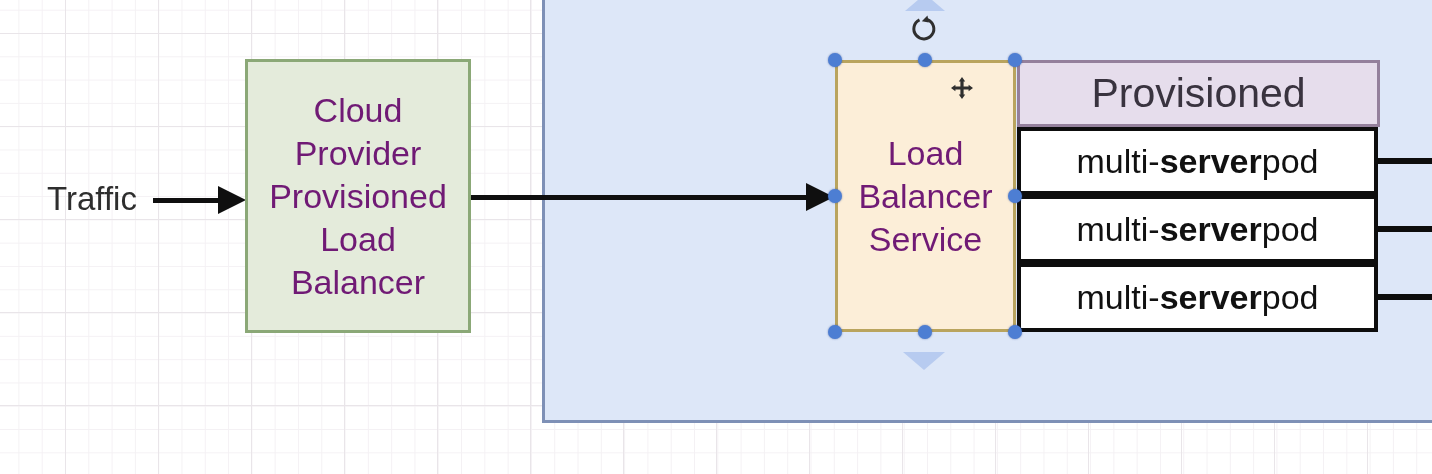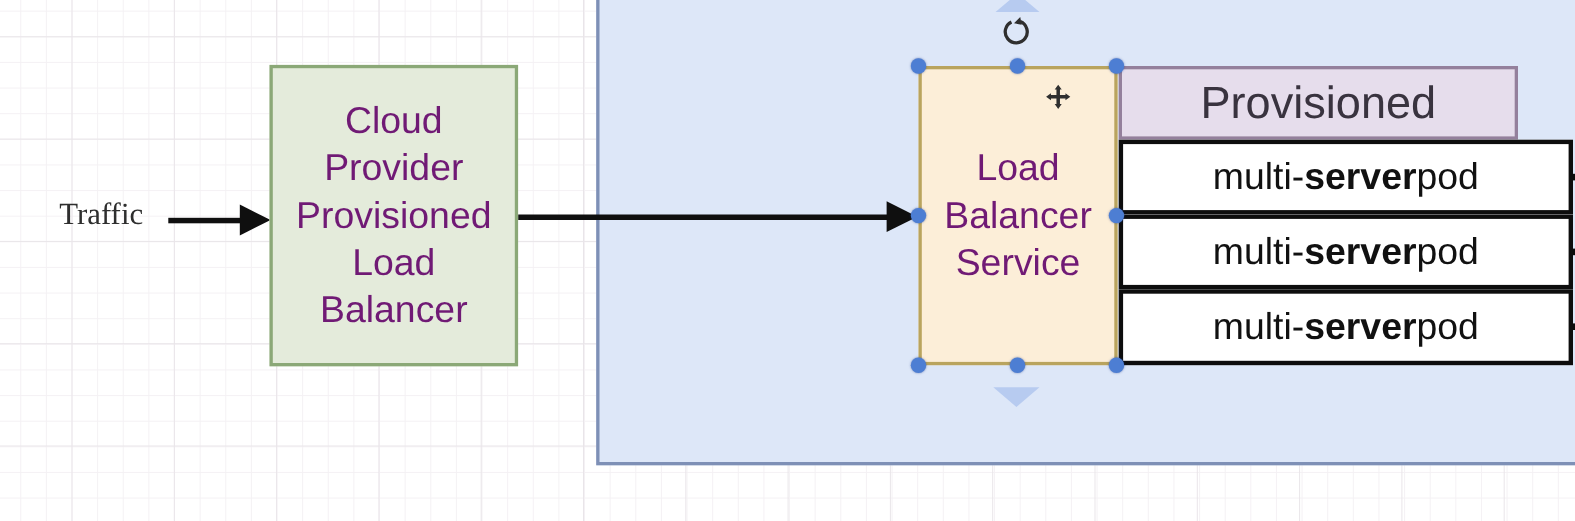--- a/index.html
+++ b/index.html
@@ -33,34 +33,34 @@
     text-align: center; z-index: 3; color: #2e2e2e;
   }
   .node .lbl { white-space: pre-line; font-size: 34px; line-height: 43px; color: #701a75; }
   .green-node  { left: 245px; top: 59px;  width: 226px; height: 274px; background: #e4ebdb; border: 3px solid #8ba877; }
   .orange-node { left: 835px; top: 60px;  width: 181px; height: 272px; background: #fceed8; border: 3px solid #b9a45e; }
   .purple-node { left: 1017px; top: 60px; width: 363px; height: 67px;  background: #e6ddec; border: 3px solid #94809c; }
   .purple-node .lbl { font-size: 41px; color: #39333f; }
 
   
   .pod-row {
-    left: 1017px; width: 413px; height: 68px; background: #ffffff;
+    left: 1017px; width: 361px; height: 68px; background: #ffffff;
     border: 4px solid #0d0d0d; box-sizing: border-box; z-index: 3;
     display: flex; align-items: center; justify-content: center;
     font-size: 34px; color: #111;
   }
   .pod-row .b { font-weight: bold; text-align: right; }
   .pod1 { top: 127px; }
   .pod2 { top: 195px; }
   .pod3 { top: 263px; height: 69px; }
 
   
   .traffic {
-    left: 34px; top: 180px; width: 116px; font-size: 28px; color: #2e2e2e;
-    text-align: center; z-index: 2; font-family: Liberation Serif, serif;
+    left: 34px; top: 180px; width: 116px; font-size: 33px; color: #2e2e2e;
+    text-align: center; z-index: 2;
   }
 
   
   .edge-line { background: #0f0f0f; height: 5px; z-index: 2; }
   .edge1 { left: 153px; top: 198px; width: 70px; }
   .edge2 { left: 471px; top: 195px; width: 338px; }
   .arrowhead {
     width: 0; height: 0; z-index: 2;
     border-top: 14px solid transparent; border-bottom: 14px solid transparent;
     border-left: 28px solid #0f0f0f;

